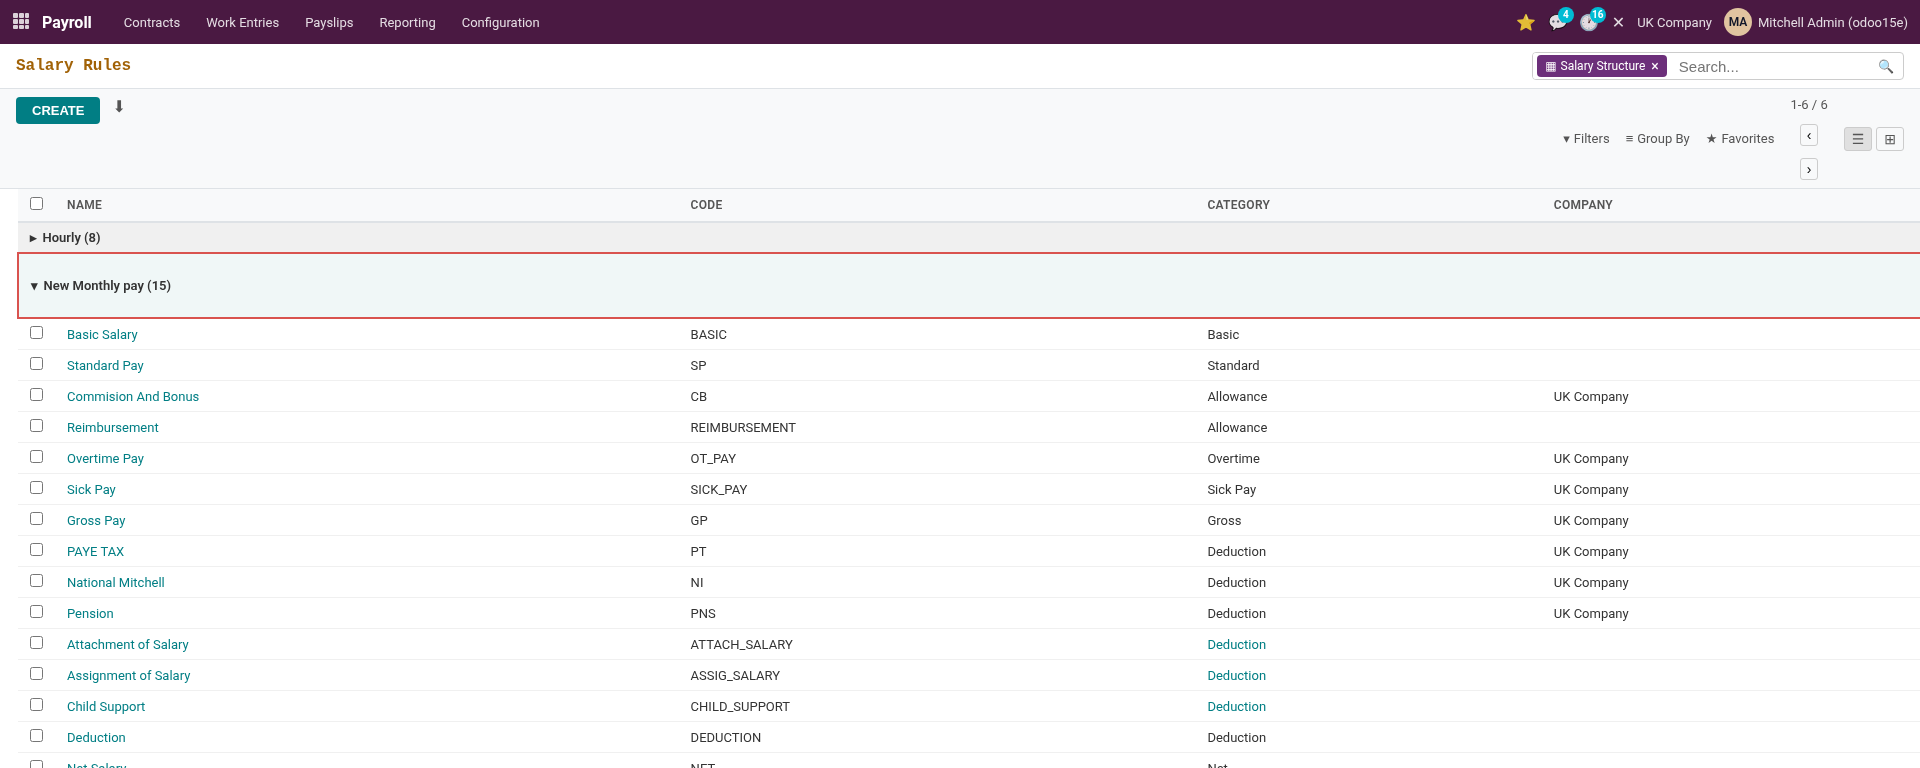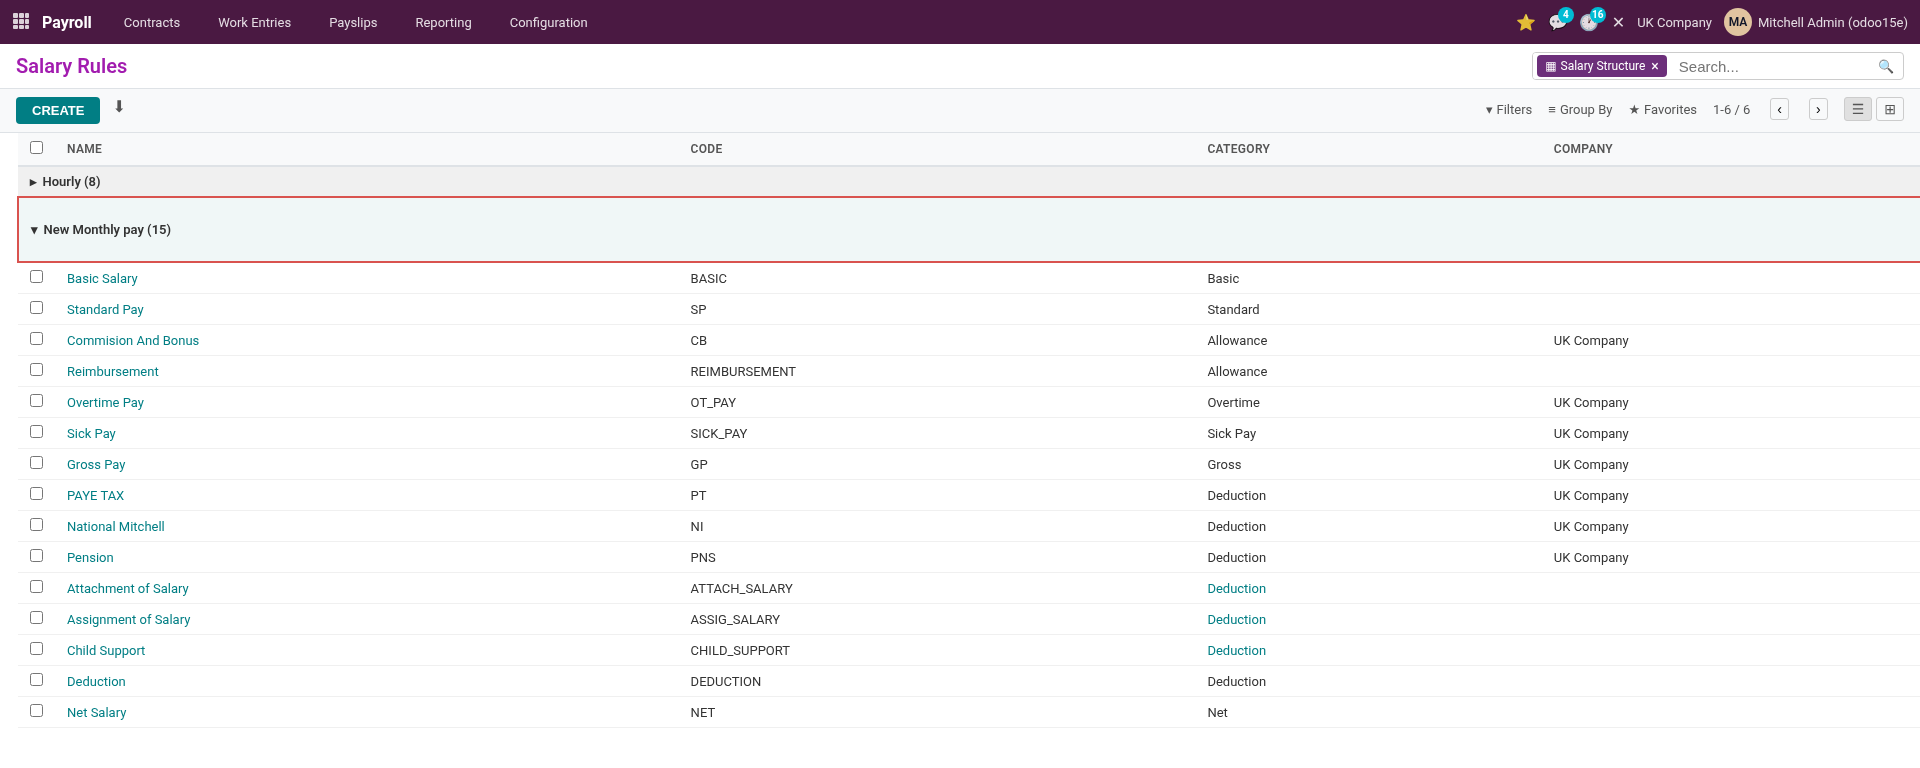--- a/index.html
+++ b/index.html
@@ -10,21 +10,21 @@
       background: #4a1942;
       color: #fff;
       display: flex;
       align-items: center;
       height: 44px;
       padding: 0 12px;
       gap: 4px;
     }
     .navbar-grid-icon { margin-right: 8px; cursor: pointer; }
     .navbar-brand { font-weight: 700; font-size: 16px; margin-right: 16px; }
-    .navbar-nav { display: flex; gap: 14px; flex: 1; text-align: right; }
+    .navbar-nav { display: flex; gap: 2px; flex: 1; text-align: right; }
     .navbar-nav-item {
       color: rgba(255,255,255,0.85);
       padding: 6px 12px;
       border-radius: 4px;
       cursor: pointer;
       font-size: 13px;
     }
     .navbar-right { display: flex; align-items: center; gap: 12px; margin-left: auto; }
     .navbar-icon { color: rgba(255,255,255,0.85); cursor: pointer; font-size: 16px; position: relative; }
     .badge {
@@ -40,21 +40,21 @@
 
     
     .subheader {
       background: #fff;
       border-bottom: 1px solid #dee2e6;
       padding: 8px 16px;
       display: flex;
       align-items: center;
       justify-content: space-between;
     }
-    .page-title { font-size: 20px; font-weight: 600; color: #a21caf; }
+    .page-title { font-size: 16px; font-weight: 600; color: #a16207; font-family: Liberation Mono, monospace; }
 
     
     .search-area {
       display: flex;
       align-items: center;
       gap: 8px;
     }
     .search-tag {
       display: flex;
       align-items: center;
@@ -107,21 +107,21 @@
       padding: 6px 16px;
       font-size: 13px;
       font-weight: 600;
       cursor: pointer;
     }
     .btn-upload { background: transparent; border: none; cursor: pointer; font-size: 16px; color: #555; }
 
     .toolbar-right { margin-left: auto; display: flex; align-items: center; gap: 16px; }
     .toolbar-filter { display: flex; align-items: center; gap: 4px; cursor: pointer; color: #555; font-size: 13px; }
 
-    .pagination { display: flex; align-items: center; gap: 20px; color: #555; font-size: 13px; }
+    .pagination { display: flex; align-items: center; gap: 12px; color: #555; font-size: 13px; flex-direction: column; }
     .pagination-btn { background: transparent; border: 1px solid #ccc; border-radius: 3px; padding: 2px 6px; cursor: pointer; font-size: 14px; }
 
     .view-toggle { display: flex; gap: 4px; }
     .view-btn { background: transparent; border: 1px solid #ccc; border-radius: 3px; padding: 3px 7px; cursor: pointer; font-size: 14px; color: #555; }
     .view-btn.active { background: #e0e0e0; }
 
     
     .table-container { overflow-y: auto; }
     table { width: 100%; border-collapse: collapse; margin-left: 17px; }
     th {

